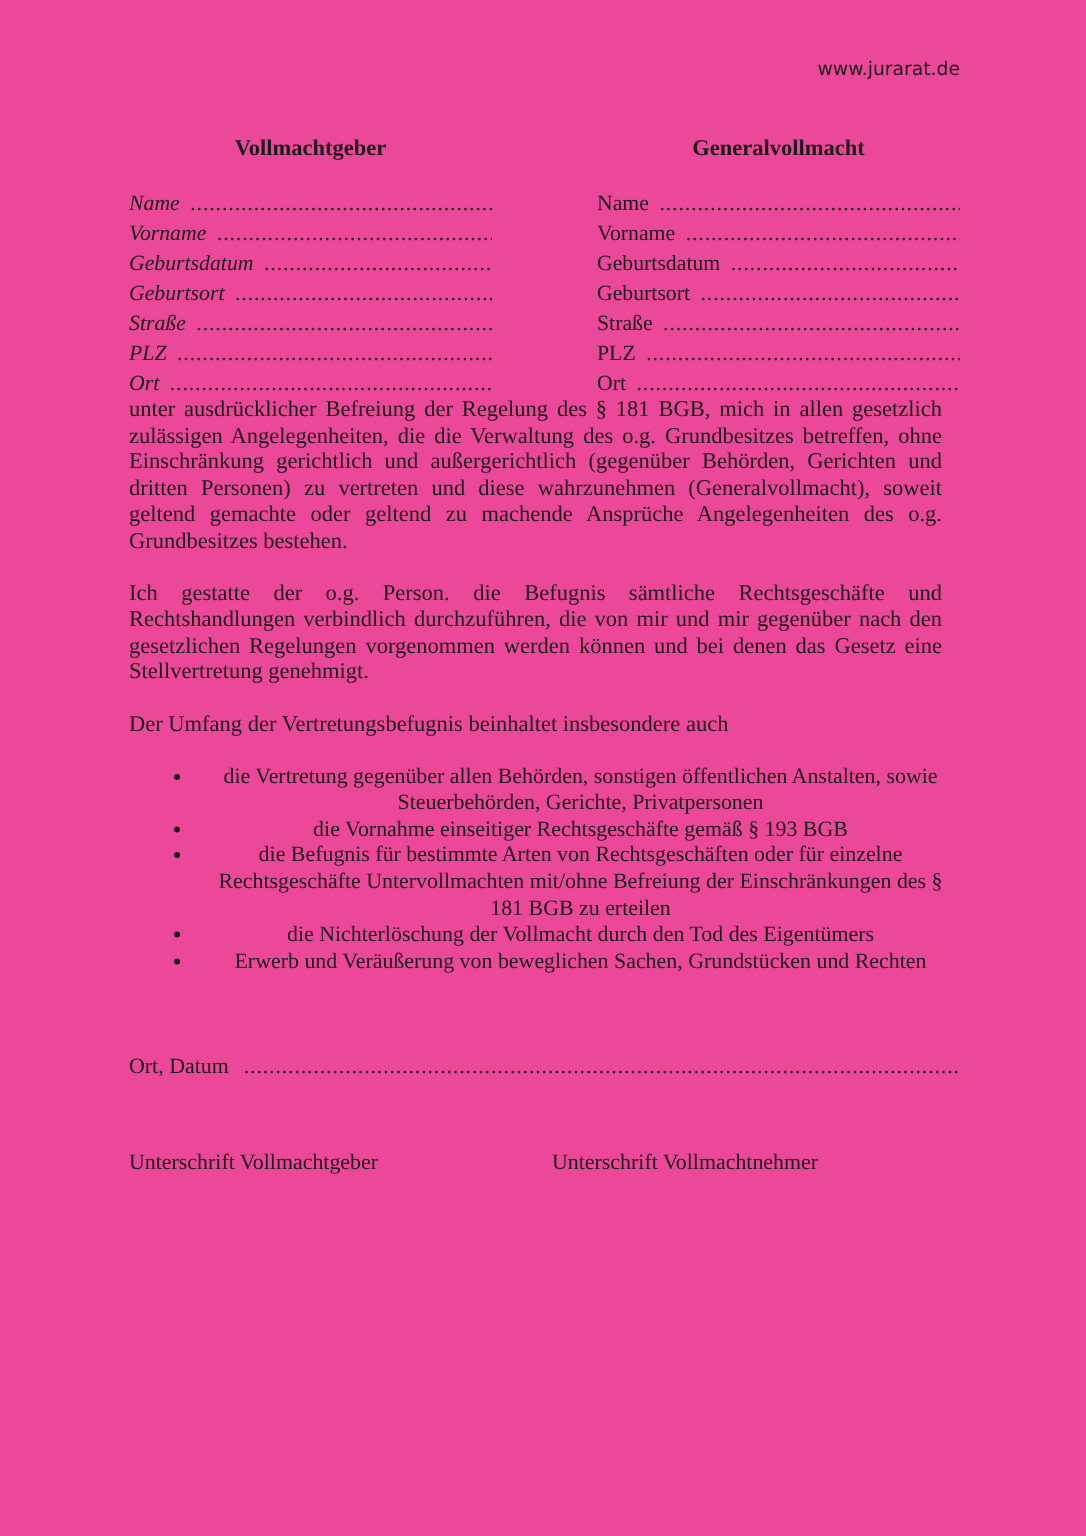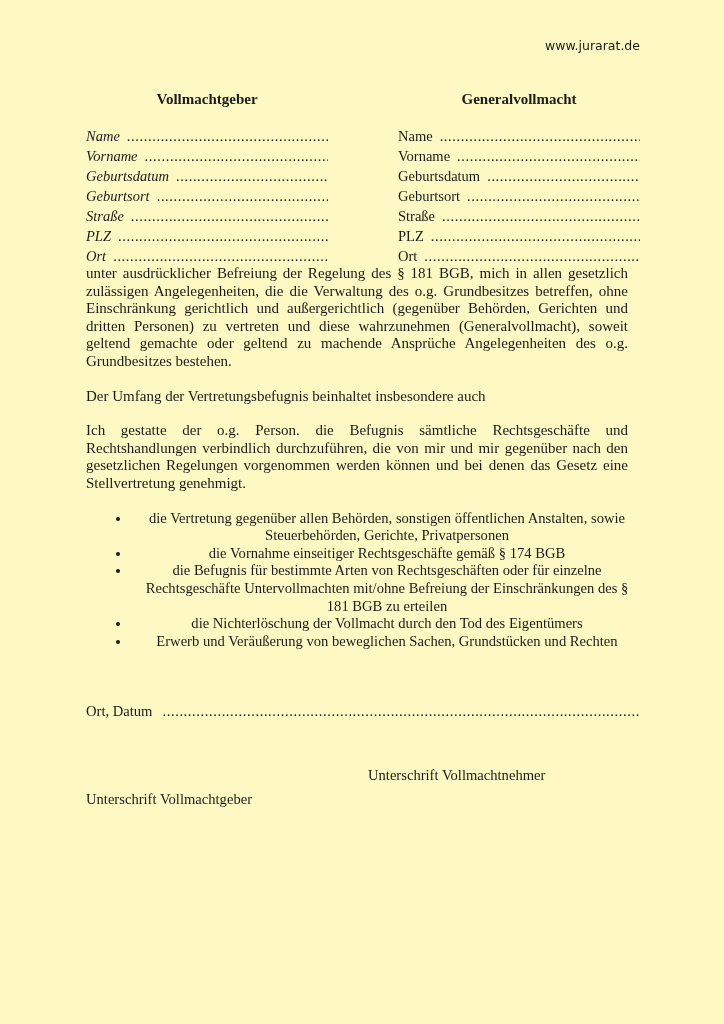--- a/index.html
+++ b/index.html
@@ -1,21 +1,21 @@
 <!DOCTYPE html>
 <html><head>
 <meta charset="utf-8">
 <style>
   html, body { margin: 0; padding: 0; background: #ffffff; }
   .page {
     position: relative;
     width: 724px;
     height: 1024px;
     box-sizing: border-box;
-    background: #fef9c3;
+    background: #ec4899;
     color: #1b1b1b;
     font-family: "Liberation Serif", serif;
     padding: 38px 84px 0 86px;
     overflow: hidden;
   }
   .site-url {
     font-family: "DejaVu Sans", sans-serif;
     font-size: 12.5px;
     text-align: right;
     margin-bottom: 26px;
@@ -70,21 +70,21 @@
     align-items: baseline;
     margin-top: 53px;
     font-size: 14.6px;
   }
   .ort-datum-row .leader { margin-left: 10px; }
   .signatures {
     display: flex;
     margin-top: 47px;
     font-size: 14.6px;
   }
-  .signatures .sig-left { width: 282px; flex: 0 0 282px; margin-top: 24px; }
+  .signatures .sig-left { width: 282px; flex: 0 0 282px; }
 </style>
 </head>
 <body>
 
 <div class="page">
 
   <div class="site-url">www.jurarat.de</div>
 
   <div class="parties">
 
@@ -150,27 +150,27 @@
         <span class="field-label">Ort</span>
         <span class="leader">................................................................................................................................................................................................</span>
       </div>
     </div>
 
   </div>
 
 
   <p class="para justify">unter ausdrücklicher Befreiung der Regelung des § 181 BGB, mich in allen gesetzlich zulässigen Angelegenheiten, die die Verwaltung des o.g. Grundbesitzes betreffen, ohne Einschränkung gerichtlich und außergerichtlich (gegenüber Behörden, Gerichten und dritten Personen) zu vertreten und diese wahrzunehmen (Generalvollmacht), soweit geltend gemachte oder geltend zu machende Ansprüche Angelegenheiten des o.g. Grundbesitzes bestehen.</p>
 
+  <p class="para justify">Ich gestatte der o.g. Person. die Befugnis sämtliche Rechtsgeschäfte und Rechtshandlungen verbindlich durchzuführen, die von mir und mir gegenüber nach den gesetzlichen Regelungen vorgenommen werden können und bei denen das Gesetz eine Stellvertretung genehmigt.</p>
+
   <p class="para">Der Umfang der Vertretungsbefugnis beinhaltet insbesondere auch</p>
-
-  <p class="para justify">Ich gestatte der o.g. Person. die Befugnis sämtliche Rechtsgeschäfte und Rechtshandlungen verbindlich durchzuführen, die von mir und mir gegenüber nach den gesetzlichen Regelungen vorgenommen werden können und bei denen das Gesetz eine Stellvertretung genehmigt.</p>
 
   <ul class="bullets">
     <li>die Vertretung gegenüber allen Behörden, sonstigen öffentlichen Anstalten, sowie Steuerbehörden, Gerichte, Privatpersonen</li>
-    <li>die Vornahme einseitiger Rechtsgeschäfte gemäß § 174 BGB</li>
+    <li>die Vornahme einseitiger Rechtsgeschäfte gemäß § 193 BGB</li>
     <li>die Befugnis für bestimmte Arten von Rechtsgeschäften oder für einzelne Rechtsgeschäfte Untervollmachten mit/ohne Befreiung der Einschränkungen des § 181 BGB zu erteilen</li>
     <li>die Nichterlöschung der Vollmacht durch den Tod des Eigentümers</li>
     <li>Erwerb und Veräußerung von beweglichen Sachen, Grundstücken und Rechten</li>
   </ul>
 
   <div class="ort-datum-row">
     <span>Ort, Datum</span>
     <span class="leader">................................................................................................................................................................................................</span>
   </div>
 

